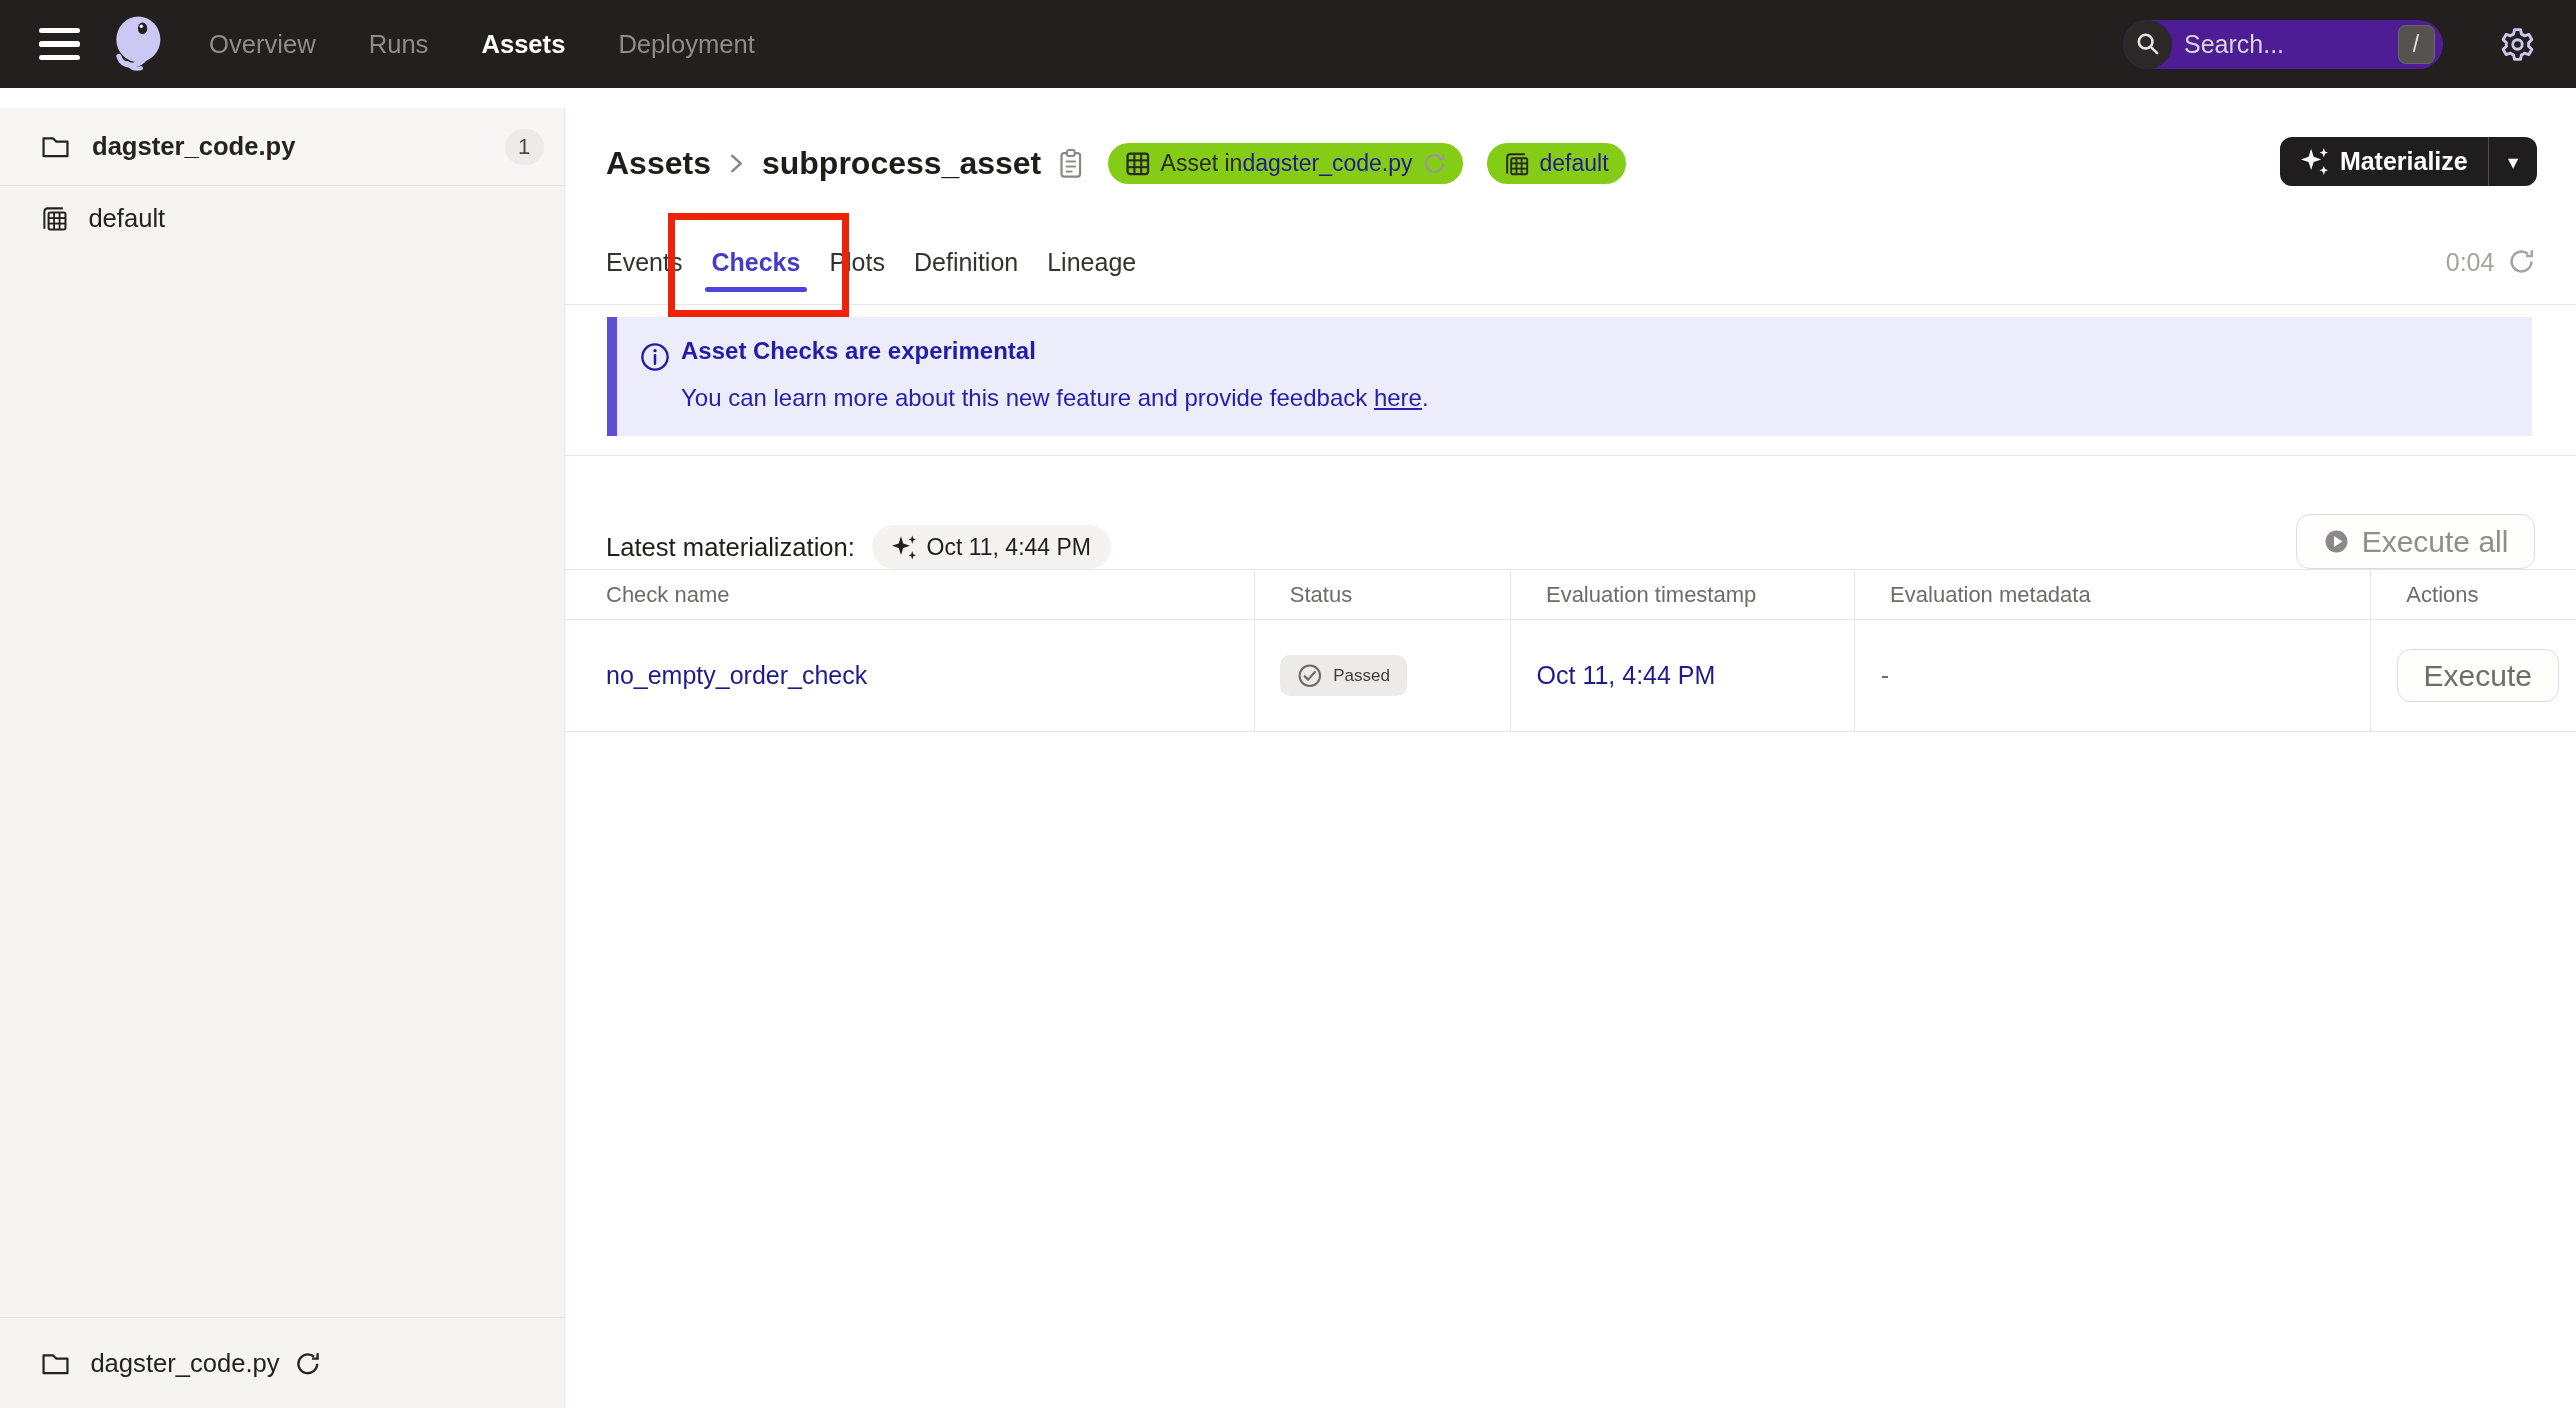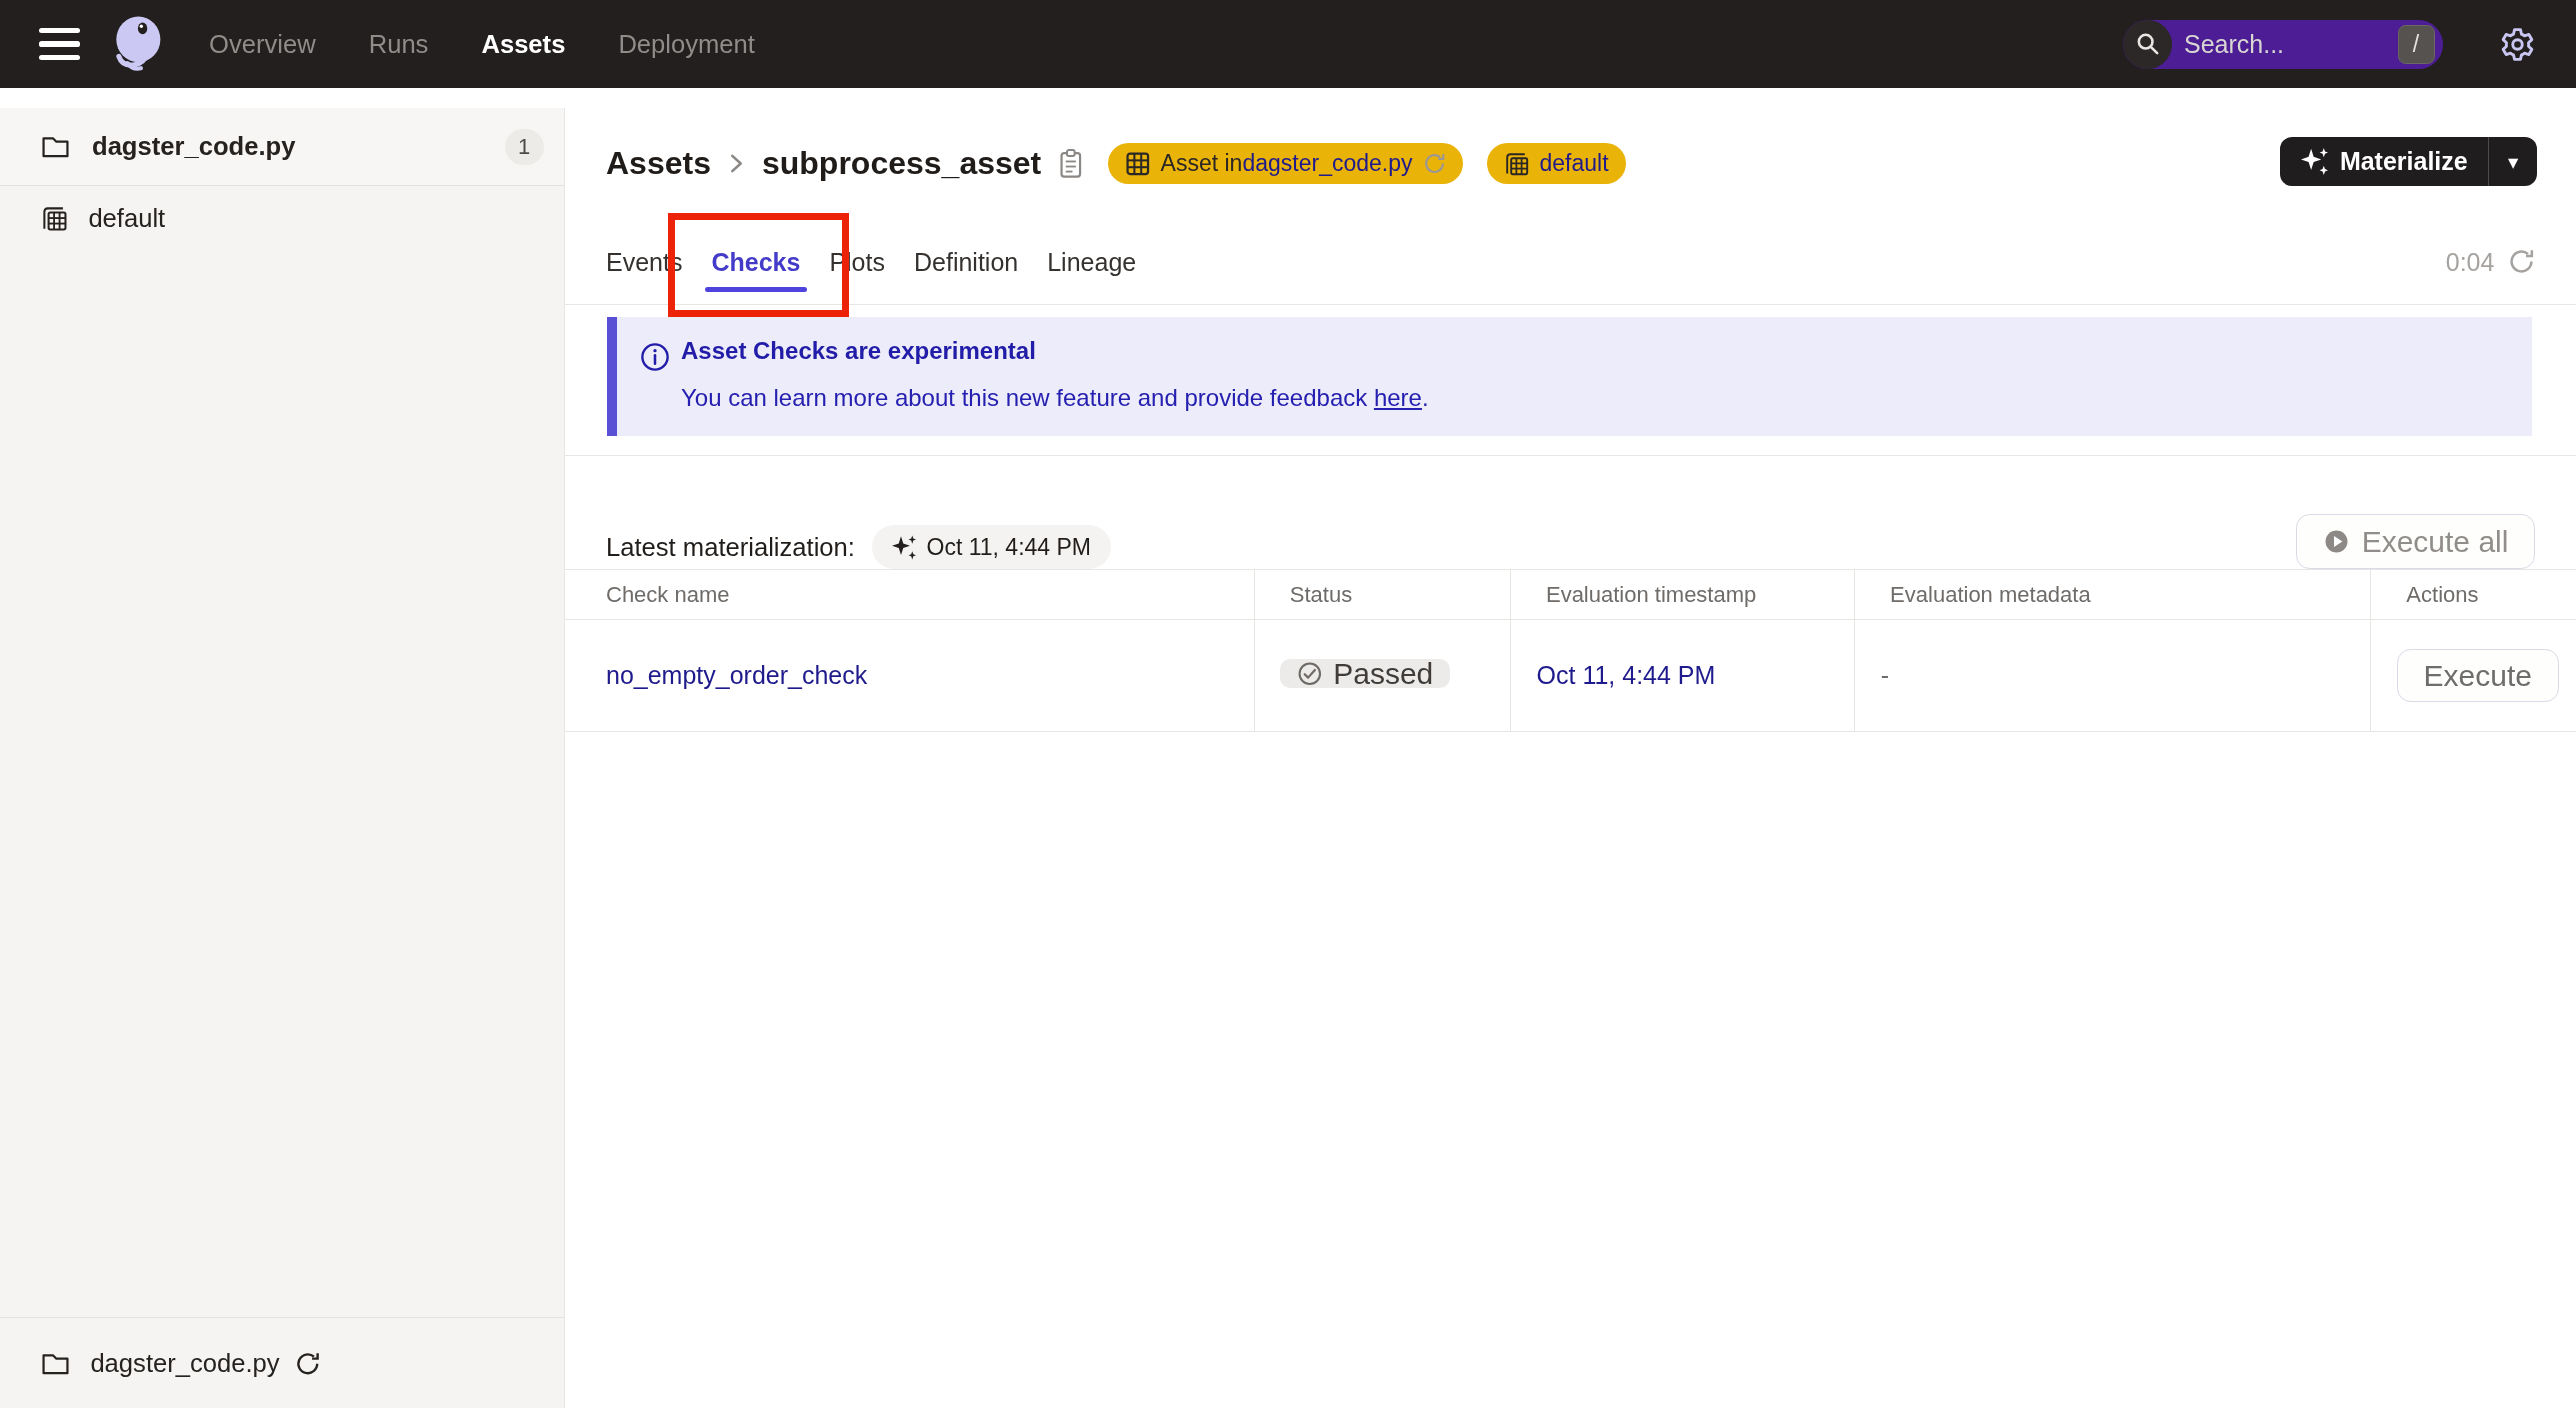--- a/index.html
+++ b/index.html
@@ -70,21 +70,21 @@
     display:flex; align-items:flex-start; justify-content:space-between;
     padding:29px 39px 0 41px;
   }
   .crumb-wrap { display:flex; align-items:center; height:53px; }
   .crumb { font-size:32px; font-weight:700; color:#201C1A; cursor:pointer; }
   .crumb.current { cursor:default; }
   .crumb-chevron { margin:0 17px; display:flex; }
   .copy-icon { margin-left:17px; display:flex; cursor:pointer; }
   .pill {
     display:flex; align-items:center; height:41px; border-radius:20.4px;
-    background:#eab308; padding:0 17px; font-size:23px; color:#2B2725;
+    background:#84cc16; padding:0 17px; font-size:23px; color:#2B2725;
     margin-left:24px; white-space:nowrap;
   }
   .pill .pill-icon { display:flex; margin-right:10.2px; }
   .link { color:#1F1B8C; cursor:pointer; text-decoration:none; }
   .pill .refresh { margin-left:10.2px; display:flex; cursor:pointer; }
 
   .materialize-btn {
     display:flex; align-items:center; height:49px;
     background:#201D1E; border-radius:12px; color:#ffffff; overflow:hidden; cursor:pointer;
   }
@@ -141,22 +141,22 @@
   .checks th:first-child { padding-left:41px; }
   .checks th:last-child { border-right:none; }
   .checks td {
     height:112px; font-size:25px;
     border-bottom:0.9px solid #E8E6E3; border-right:0.9px solid #E8E6E3; padding-left:25.6px;
   }
   .checks td:first-child { padding-left:41px; }
   .checks td:last-child { border-right:none; }
   .status-badge {
     display:inline-flex; align-items:center; gap:10.2px;
-    background:#ECEBE9; border-radius:10.2px; height:29px; padding:0 17px;
-    font-size:30px; color:#403C39;
+    background:#ECEBE9; border-radius:10.2px; height:41px; padding:0 17px;
+    font-size:17px; color:#403C39;
   }
   .metadata-dash { color:#6F6B68; }
   .execute-btn { height:53px; padding:0 25.6px; display:inline-flex; color:#6F6D6B; }
 
   
   .annotation-rect {
     position:absolute; left:668px; top:213px; width:181px; height:104px;
     border:7.7px solid #EC2309; z-index:50; pointer-events:none;
   }
 </style>

